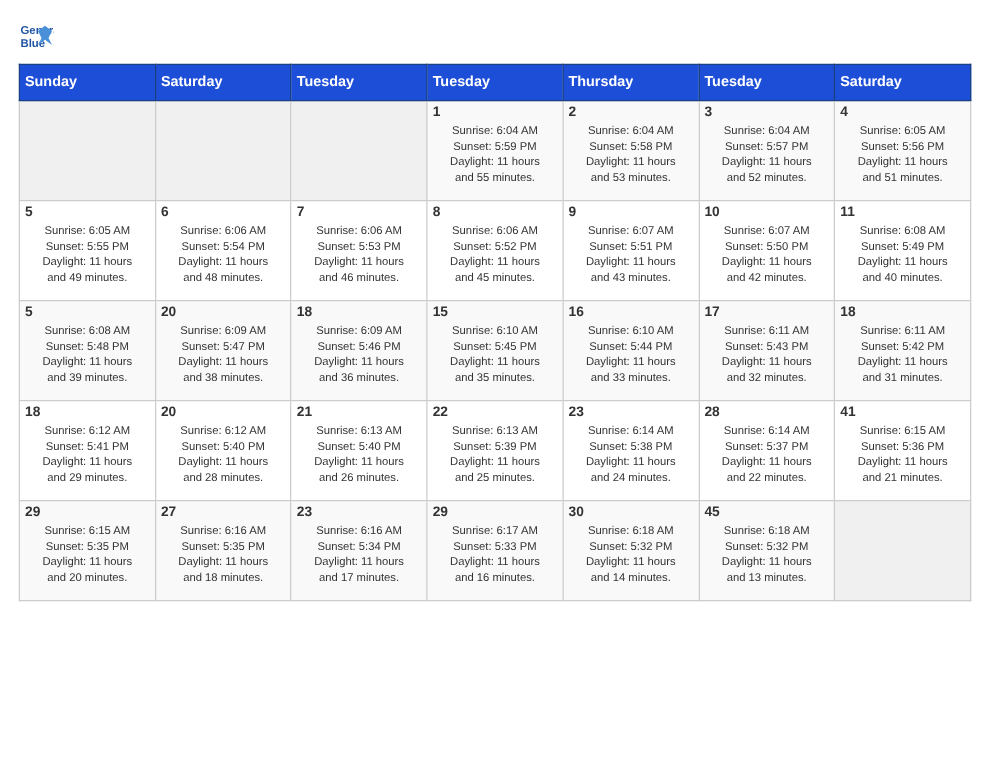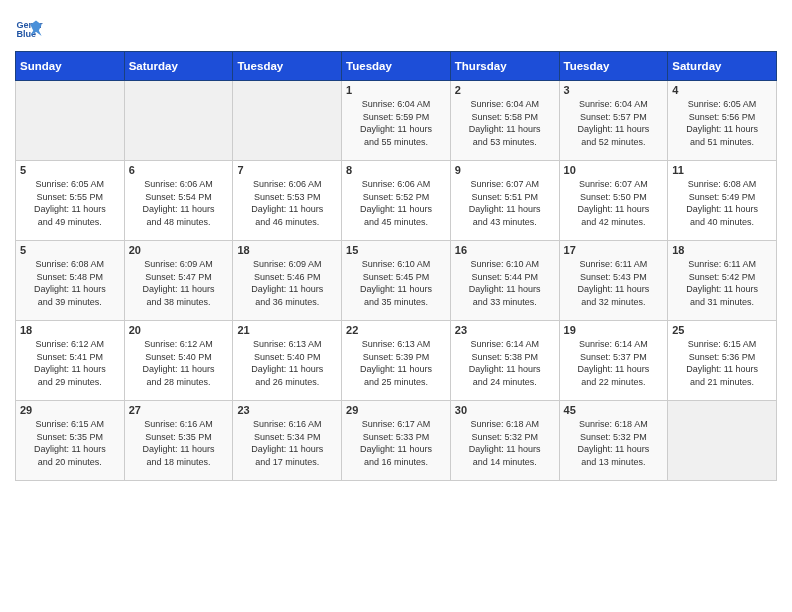--- a/index.html
+++ b/index.html
@@ -218,25 +218,25 @@
           </td>
           <td>
             <span class="day-num">22</span>
             <div class="cell-info">Sunrise: 6:13 AM<br>Sunset: 5:39 PM<br>Daylight: 11 hours<br>and 25 minutes.</div>
           </td>
           <td>
             <span class="day-num">23</span>
             <div class="cell-info">Sunrise: 6:14 AM<br>Sunset: 5:38 PM<br>Daylight: 11 hours<br>and 24 minutes.</div>
           </td>
           <td>
-            <span class="day-num">19</span>
+            <span class="day-num">28</span>
             <div class="cell-info">Sunrise: 6:14 AM<br>Sunset: 5:37 PM<br>Daylight: 11 hours<br>and 22 minutes.</div>
           </td>
           <td>
-            <span class="day-num">25</span>
+            <span class="day-num">41</span>
             <div class="cell-info">Sunrise: 6:15 AM<br>Sunset: 5:36 PM<br>Daylight: 11 hours<br>and 21 minutes.</div>
           </td>
         </tr>
         <tr>
           <td>
             <span class="day-num">29</span>
             <div class="cell-info">Sunrise: 6:15 AM<br>Sunset: 5:35 PM<br>Daylight: 11 hours<br>and 20 minutes.</div>
           </td>
           <td>
             <span class="day-num">27</span>

